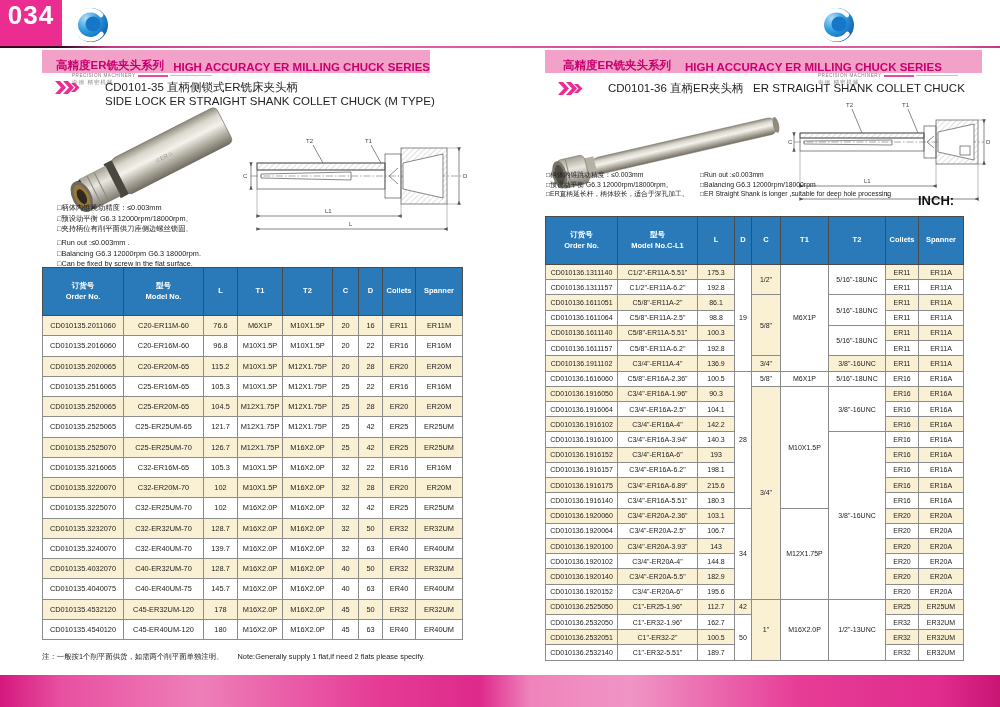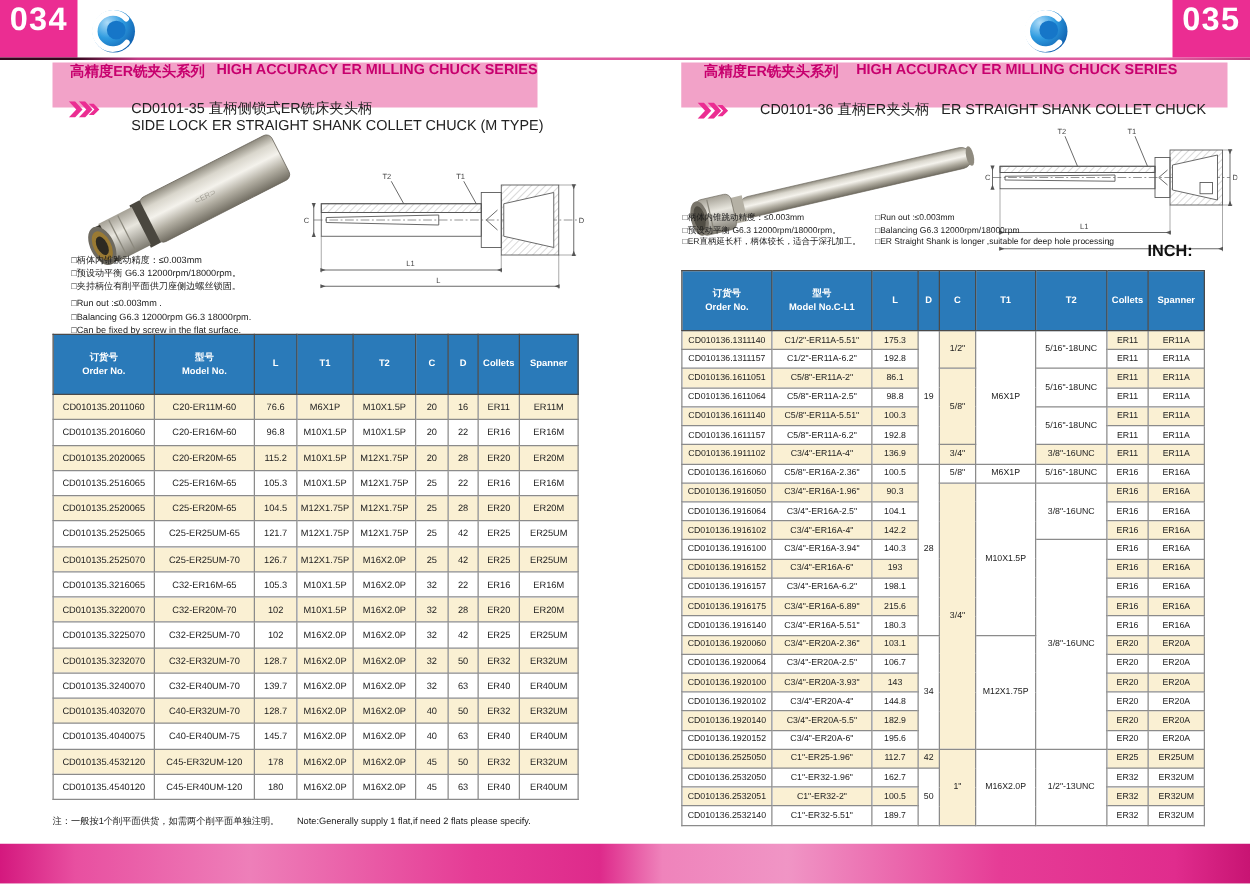--- a/index.html
+++ b/index.html
@@ -18,21 +18,21 @@
   .logo{display:flex;align-items:flex-start;gap:5px;flex-direction:column;}
   .logo-text{line-height:1;padding-top:3px;}
   .logo-reg{font-size:6px;color:#555;margin-left:2px;}
   .logo-brand{font-size:14px;font-weight:bold;color:#474747;letter-spacing:1px;font-family:"DejaVu Sans",sans-serif;}
   .logo-sub{font-size:4.6px;color:#7a7a7a;letter-spacing:0.5px;margin-top:1.5px;display:flex;align-items:center;gap:2px;}
   .dash1{display:inline-block;width:30px;height:2.2px;background:#e0519b;}
   .dash2{display:inline-block;width:42px;height:1.4px;background:#f0aacd;}
   .logo-cn{font-size:5.5px;color:#8a8a8a;margin-top:2px;letter-spacing:1px;}
 
   
-  .banner{height:36px;background:#F2A2C8;display:flex;align-items:flex-start;padding-left:14px;box-sizing:border-box;}
+  .banner{height:23px;background:#F2A2C8;display:flex;align-items:flex-end;padding-left:14px;box-sizing:border-box;}
   .banner span{font-size:11.5px;font-weight:bold;color:#C7006E;white-space:nowrap;}
   .banner .gap{width:14px;display:inline-block;}
 
   
   .ptitle{display:flex;align-items:flex-start;gap:24px;}
   .ptitle .tx{font-size:11.5px;color:#222;line-height:14px;}
 
   
   .notes div{font-size:7.3px;color:#1a1a1a;line-height:10.5px;white-space:nowrap;}
   .notes.sm div{font-size:6.8px;line-height:9.5px;}
@@ -423,23 +423,20 @@
             <td>ER40UM</td>
           </tr>
         </tbody>
       </table>
     </div>
 
   <div class="abs footnote" style="left:42px;top:652px;">
     <span>注：一般按1个削平面供货，如需两个削平面单独注明。</span><span class="en">Note:Generally supply 1 flat,if need 2 flats please specify.</span>
   </div>
 
-  <div class="abs pagenum" style="left:938px;top:0;">
-    <span>035</span>
-  </div>
 
   <div class="abs logo" style="left:818px;top:6px;">
     <svg width="38" height="38" viewBox="0 0 38 38">
       <defs>
           <radialGradient id="ball2" cx="35%" cy="30%" r="80%">
         <stop offset="0%" stop-color="#aedcf8"></stop>
             <stop offset="45%" stop-color="#2e9be0"></stop>
             <stop offset="100%" stop-color="#0a57a8"></stop>
       </radialGradient>
         </defs>

